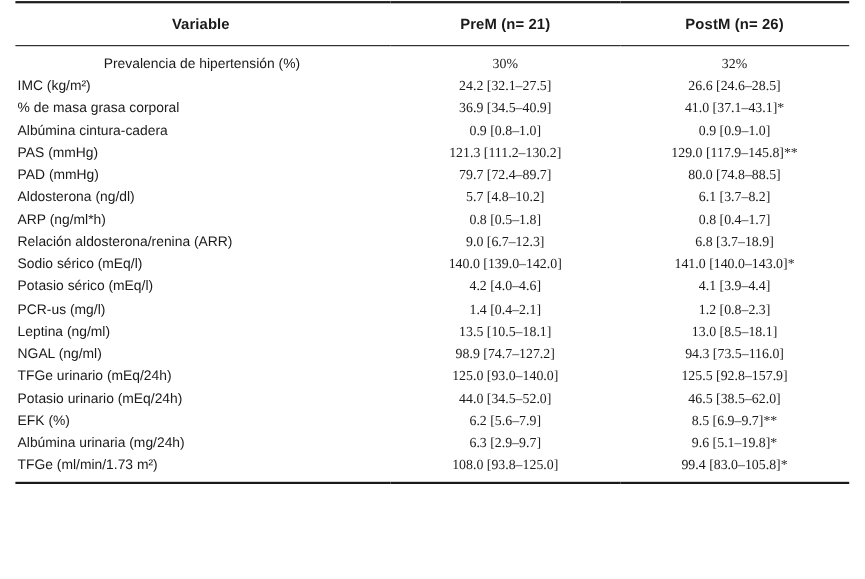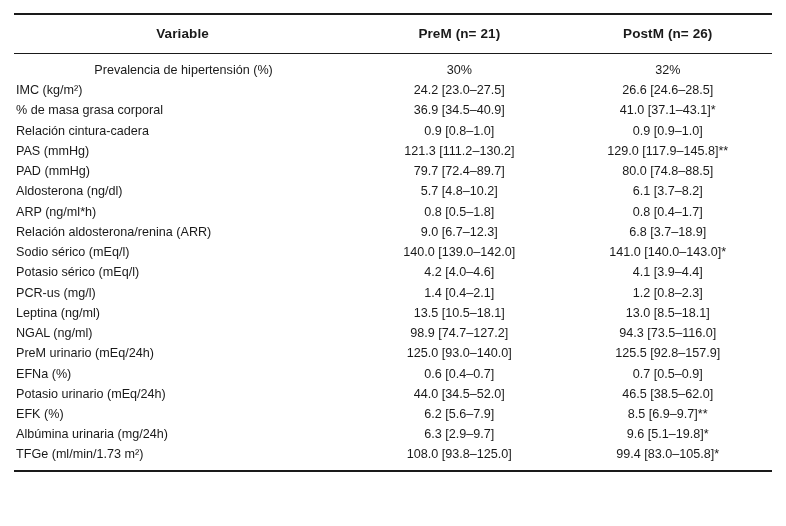--- a/index.html
+++ b/index.html
@@ -11,21 +11,21 @@
     width: 786px;
     height: 526px;
     font-family: "Liberation Serif", serif;
     color: #1a1a1a;
     overflow: hidden;
   }
   .table-wrap {
     width: 786px;
     height: 526px;
     box-sizing: border-box;
-    padding: 13px 14px;
+    padding: 1px 14px;
     position: relative;
   }
   table.data-table {
     width: 100%;
     border-collapse: collapse;
     table-layout: fixed;
   }
   table.data-table col.c-var { width: 45%; }
   table.data-table col.c-pre { width: 27.5%; }
   table.data-table col.c-post { width: 27.5%; }
@@ -55,20 +55,21 @@
     vertical-align: top;
   }
   tbody td.var-cell {
     text-align: left;
     padding-left: 2px;
     white-space: nowrap;
   }
   tbody td.num-cell {
     text-align: center;
     white-space: nowrap;
+    font-family: Liberation Serif, serif;
   }
   tbody tr:last-child td {
     padding-bottom: 8px;
     border-bottom: 2.5px solid #1a1a1a;
     margin-left: 36px;
   }
 </style>
 </head>
 <body>
 
@@ -87,30 +88,30 @@
       </tr>
     </thead>
     <tbody id="table-body">
         <tr>
           <td class="var-cell">Prevalencia de hipertensión (%)</td>
           <td class="num-cell">30%</td>
           <td class="num-cell">32%</td>
         </tr>
         <tr>
           <td class="var-cell">IMC (kg/m²)</td>
-          <td class="num-cell">24.2 [23.0–27.5]</td>
+          <td class="num-cell">24.2 [32.1–27.5]</td>
           <td class="num-cell">26.6 [24.6–28.5]</td>
         </tr>
         <tr>
           <td class="var-cell">% de masa grasa corporal</td>
           <td class="num-cell">36.9 [34.5–40.9]</td>
           <td class="num-cell">41.0 [37.1–43.1]*</td>
         </tr>
         <tr>
-          <td class="var-cell">Relación cintura-cadera</td>
+          <td class="var-cell">Albúmina cintura-cadera</td>
           <td class="num-cell">0.9 [0.8–1.0]</td>
           <td class="num-cell">0.9 [0.9–1.0]</td>
         </tr>
         <tr>
           <td class="var-cell">PAS (mmHg)</td>
           <td class="num-cell">121.3 [111.2–130.2]</td>
           <td class="num-cell">129.0 [117.9–145.8]**</td>
         </tr>
         <tr>
           <td class="var-cell">PAD (mmHg)</td>
@@ -151,28 +152,23 @@
           <td class="var-cell">Leptina (ng/ml)</td>
           <td class="num-cell">13.5 [10.5–18.1]</td>
           <td class="num-cell">13.0 [8.5–18.1]</td>
         </tr>
         <tr>
           <td class="var-cell">NGAL (ng/ml)</td>
           <td class="num-cell">98.9 [74.7–127.2]</td>
           <td class="num-cell">94.3 [73.5–116.0]</td>
         </tr>
         <tr>
-          <td class="var-cell">PreM urinario (mEq/24h)</td>
+          <td class="var-cell">TFGe urinario (mEq/24h)</td>
           <td class="num-cell">125.0 [93.0–140.0]</td>
           <td class="num-cell">125.5 [92.8–157.9]</td>
-        </tr>
-        <tr>
-          <td class="var-cell">EFNa (%)</td>
-          <td class="num-cell">0.6 [0.4–0.7]</td>
-          <td class="num-cell">0.7 [0.5–0.9]</td>
         </tr>
         <tr>
           <td class="var-cell">Potasio urinario (mEq/24h)</td>
           <td class="num-cell">44.0 [34.5–52.0]</td>
           <td class="num-cell">46.5 [38.5–62.0]</td>
         </tr>
         <tr>
           <td class="var-cell">EFK (%)</td>
           <td class="num-cell">6.2 [5.6–7.9]</td>
           <td class="num-cell">8.5 [6.9–9.7]**</td>

